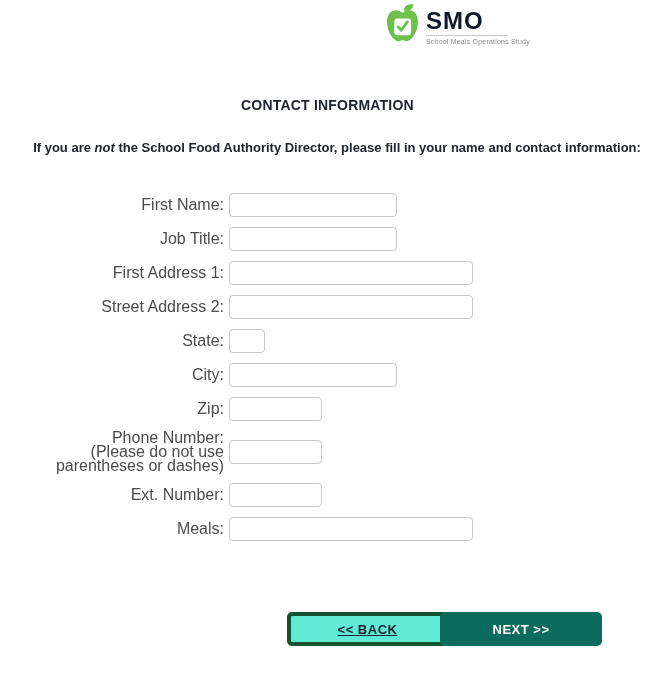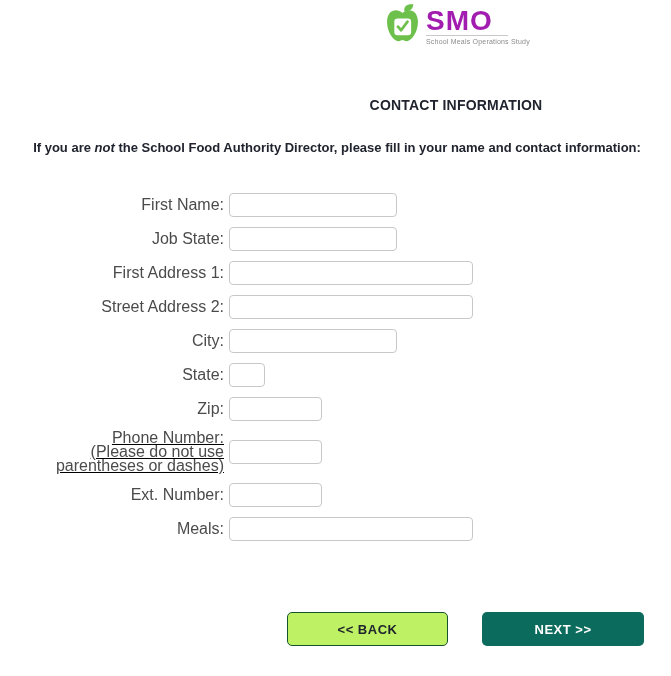--- a/index.html
+++ b/index.html
@@ -5,27 +5,27 @@
   html,body { margin:0; padding:0; }
   body {
     width:671px; height:676px; background:#ffffff; position:relative;
     font-family:"Liberation Sans", sans-serif; overflow:hidden;
   }
 
   
   .logo { position:absolute; top:3px; left:384px; display:flex; align-items:flex-start; }
   .apple-icon svg { width:37px; height:40px; display:block; }
   .logo-text { margin-left:5px; padding-top:7px; }
-  .logo-acronym { color:#a21caf; font-size:28px; font-weight:bold; letter-spacing:1px; line-height:22px; }
+  .logo-acronym { color:#0f172a; font-size:24px; font-weight:bold; letter-spacing:1px; line-height:22px; }
   .logo-divider { border-top:1px solid #c9c9c9; margin-top:3px; width:82px; }
   .logo-tagline { color:#8c8c8c; font-size:7px; margin-top:2px; white-space:nowrap; letter-spacing:0.2px; }
 
   
   .heading {
-    position:absolute; top:97px; left:241px; width:430px; text-align:center;
+    position:absolute; top:97px; left:241px; width:430px; text-align:left;
     font-size:14px; font-weight:bold; color:#20242e; letter-spacing:0.2px;
   }
   .instruction {
     position:absolute; top:140px; left:27px; width:620px;
     font-size:13px; font-weight:bold; color:#20242e;text-align:center;
   }
   .instruction em { font-style:italic; }
 
   
   .form { position:absolute; top:193px; left:24px; }
@@ -36,29 +36,29 @@
   }
   .row-label .note { display:block; }
   .row input {
     height:24px; box-sizing:border-box; border:1px solid #c8c8c8; border-radius:4px;
     padding:0 6px; font-size:12px; color:#333; outline:none; background:#fff;
   }
   .w-md { width:168px; }
   .w-lg { width:244px; }
   .w-xs { width:36px; }
   .w-sm { width:93px; }
-  .row-phone { margin-top:4px;text-decoration:underline; }
+  .row-phone { margin-top:4px; }
   .row-ext { margin-top:6px; }
 
   
   .btn { position:absolute; top:612px; height:34px; border-radius:5px;
          font-family:"Liberation Sans", sans-serif; font-size:13px; font-weight:bold;
          letter-spacing:0.5px; cursor:pointer; }
-  .btn-back { left:287px; width:161px; background:#bef264; border:1px solid #14532d; color:#20242e; }
-  .btn-next { left:482px; width:162px; background:#0B6B5C; border:none; color:#ffffff; }
+  .btn-back { left:287px; width:161px; background:#5eead4; border:4px solid #14532d; color:#20242e;text-decoration:underline; }
+  .btn-next { left:440px; width:162px; background:#0B6B5C; border:none; color:#ffffff; }
 </style>
 </head>
 <body>
 
 <div class="logo">
   <span class="apple-icon">
     <svg viewBox="0 0 40 44" xmlns="http://www.w3.org/2000/svg">
       <path d="M22 9 C21 3 26 0.5 32 1.5 C31.5 7 27 10 22 9 Z" fill="#6DC04B"></path>
       <path d="M20 11 C 14 5.5, 3 7, 3 21 C 3 32, 10 42, 15.5 42 C 18 42, 18.5 40.8, 20 40.8 C 21.5 40.8, 22 42, 24.5 42 C 30 42, 37 32, 37 21 C 37 7, 26 5.5, 20 11 Z" fill="#6DC04B"></path>
       <rect x="11" y="17" width="18.5" height="18.5" rx="3.5" fill="#ffffff"></rect>
@@ -78,42 +78,42 @@
 
 <div class="form">
 
   <div class="row">
     <span class="row-label">First Name:</span>
     <input class="w-md" type="text" value="" style="">
   </div>
 
 
   <div class="row">
-    <span class="row-label">Job State:</span>
+    <span class="row-label">Job Title:</span>
     <input class="w-md" type="text" value="" style="">
   </div>
 
   <div class="row">
     <span class="row-label">First Address 1:</span>
     <input class="w-lg" type="text" value="" style="">
   </div>
 
   <div class="row">
     <span class="row-label">Street Address 2:</span>
     <input class="w-lg" type="text" value="" style="">
   </div>
 
   <div class="row">
-    <span class="row-label">City:</span>
-    <input class="w-md" type="text" value="" style="">
+    <span class="row-label">State:</span>
+    <input class="w-xs" type="text" value="" style="">
   </div>
 
   <div class="row">
-    <span class="row-label">State:</span>
-    <input class="w-xs" type="text" value="" style="">
+    <span class="row-label">City:</span>
+    <input class="w-md" type="text" value="" style="">
   </div>
 
   <div class="row">
     <span class="row-label">Zip:</span>
     <input class="w-sm" type="text" value="" style="">
   </div>
 
   <div class="row row-phone">
     <span class="row-label"><span>Phone Number:</span><span class="note">(Please do not use parentheses or dashes)</span></span>
     <input class="w-sm" type="text" value="" style="">

